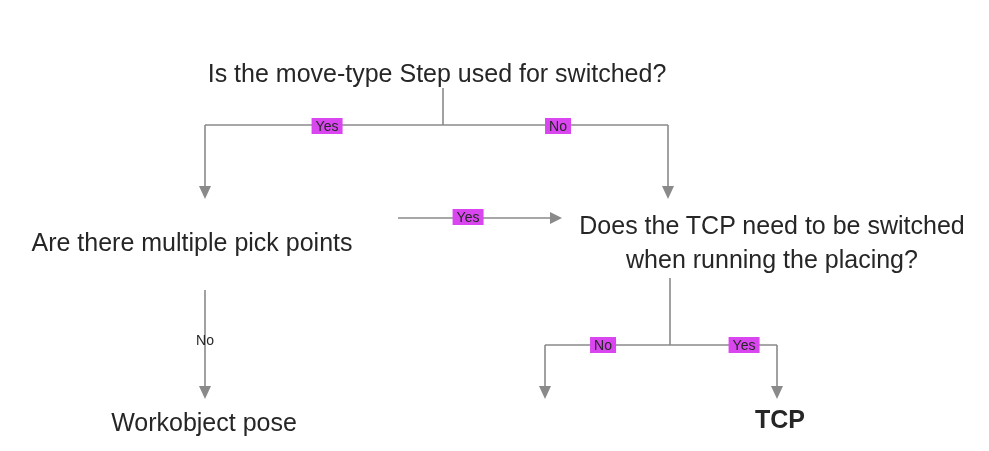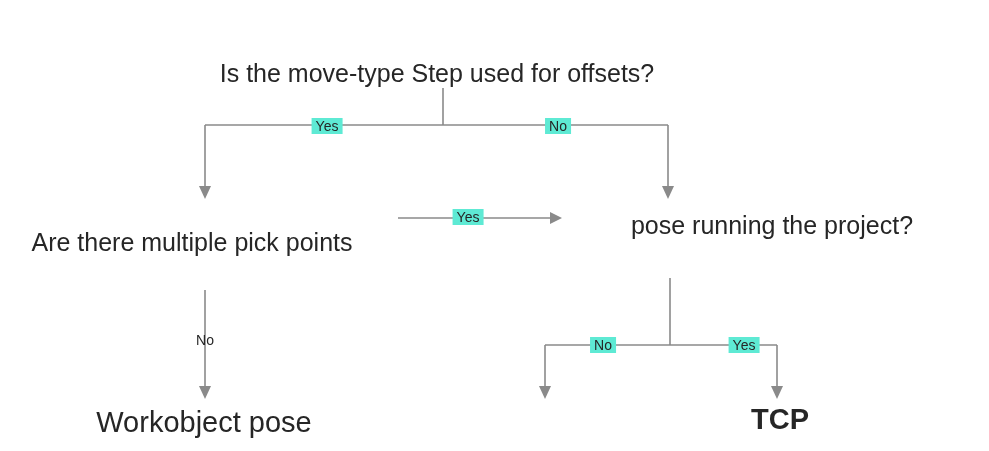--- a/index.html
+++ b/index.html
@@ -29,32 +29,32 @@
     text-align: center;
     font-size: 25px;
     line-height: 34px;
     white-space: nowrap;
     color: #262626;
   }
   .leaf {
     position: absolute;
     transform: translateX(-50%);
     text-align: right;
-    font-size: 29px;
+    font-size: 25px;
     line-height: 28px;
     white-space: nowrap;
     color: #262626;
   }
   .edge-label {
     position: absolute;
     transform: translate(-50%, -50%);
     font-size: 14px;
     line-height: 16px;
     color: #262626;
-    background: #5eead4;
+    background: #d946ef;
     padding: 0 4px;
     white-space: nowrap;
   }
   .edge-label.on-vertical {
     background: transparent;
     padding: 0;
   }
 </style>
 </head>
 <body>
@@ -87,28 +87,29 @@
     <g fill="#8a8a8a" stroke="none">
       <polygon points="199,186 211,186 205,199"></polygon>
       <polygon points="662,186 674,186 668,199"></polygon>
       <polygon points="550,212 550,224 562,218"></polygon>
       <polygon points="199,386 211,386 205,399"></polygon>
       <polygon points="539,386 551,386 545,399"></polygon>
       <polygon points="771,386 783,386 777,399"></polygon>
     </g>
   </svg>
 
-  <div class="node" style="left:437px; top:56px;">Is the move-type Step used for offsets?</div>
+  <div class="node" style="left:437px; top:56px;">Is the move-type Step used for switched?</div>
 
   <div class="node" style="left:192px; top:225px;">
     <div>Are there multiple pick points</div>
   </div>
 
   <div class="node" style="left:772px; top:208px;">
-    <div>pose running the project?</div>
+    <div>Does the TCP need to be switched</div>
+    <div>when running the placing?</div>
   </div>
 
   <div class="leaf" style="left:204px; top:408px;">Workobject pose</div>
 
 
   <div class="leaf" style="left:780px; top:405px;font-weight:bold;">TCP</div>
 
   <span class="edge-label" style="left:327px; top:126px;">Yes</span>
 
   <span class="edge-label" style="left:558px; top:126px;">No</span>

